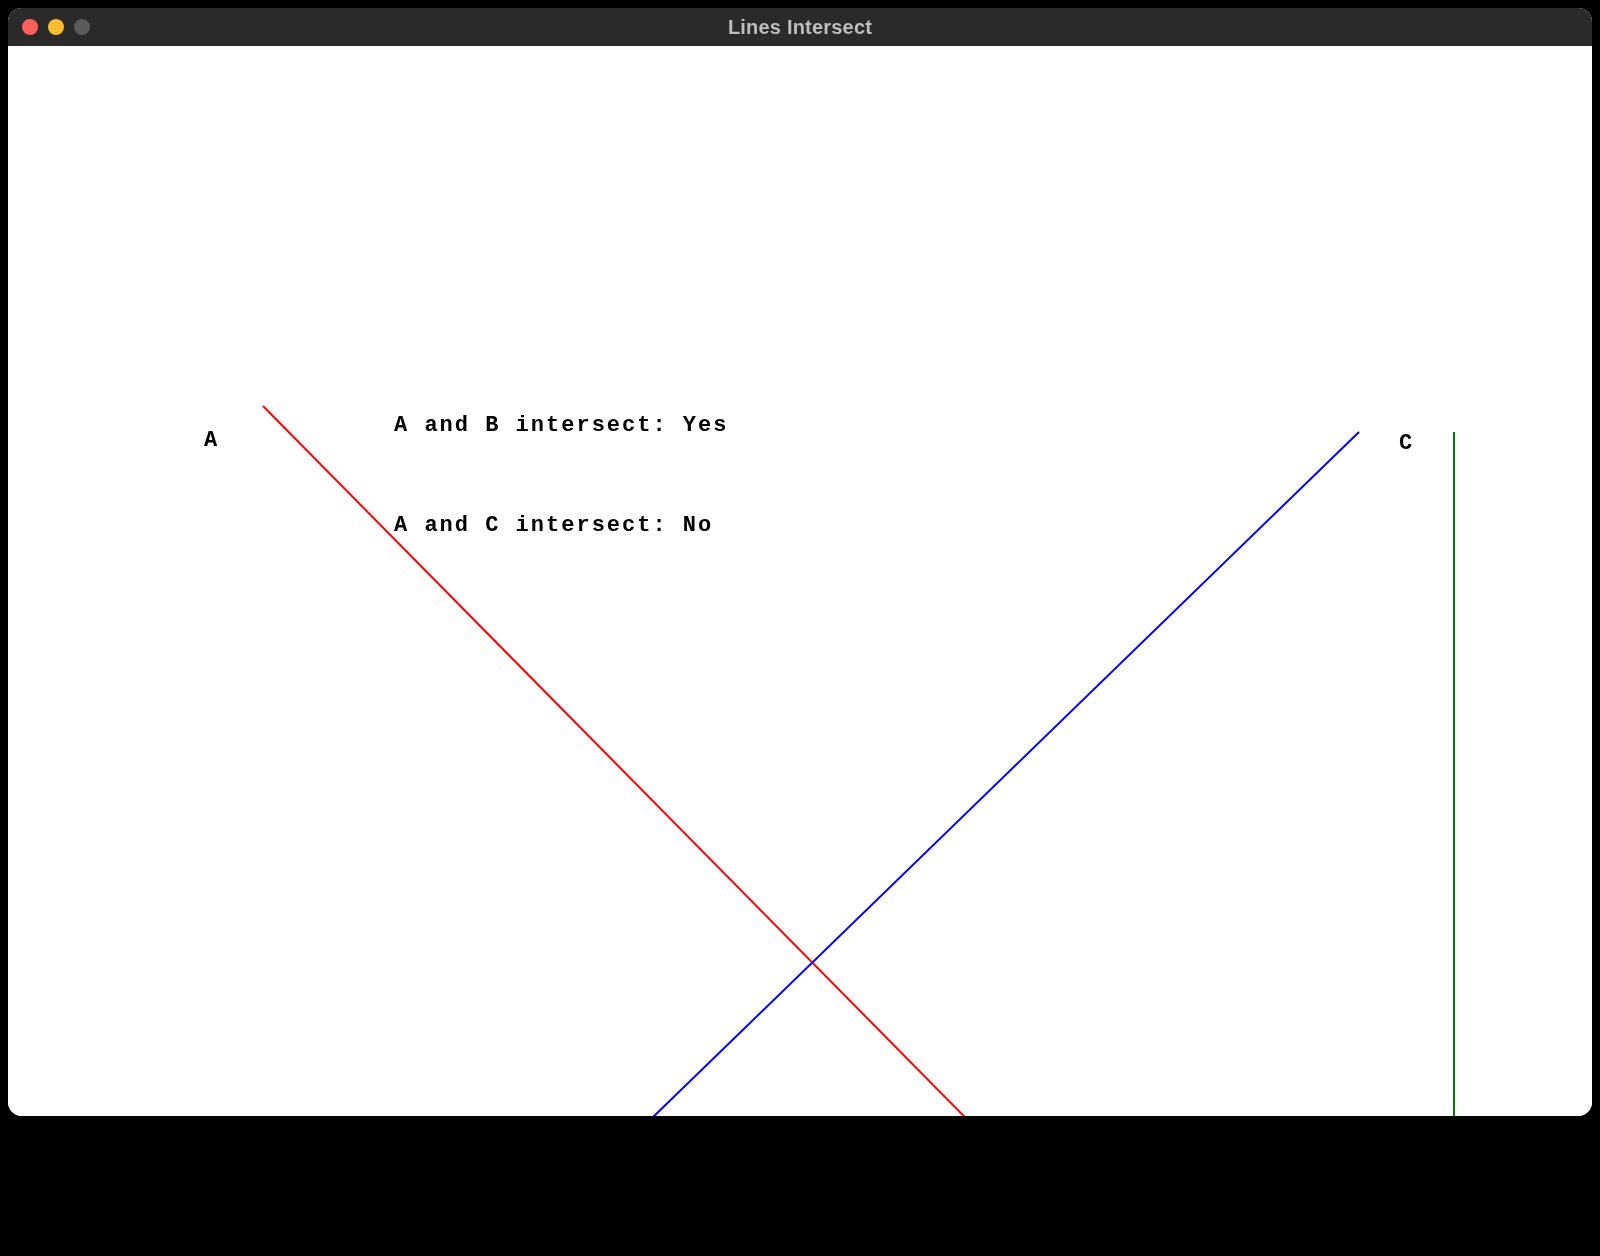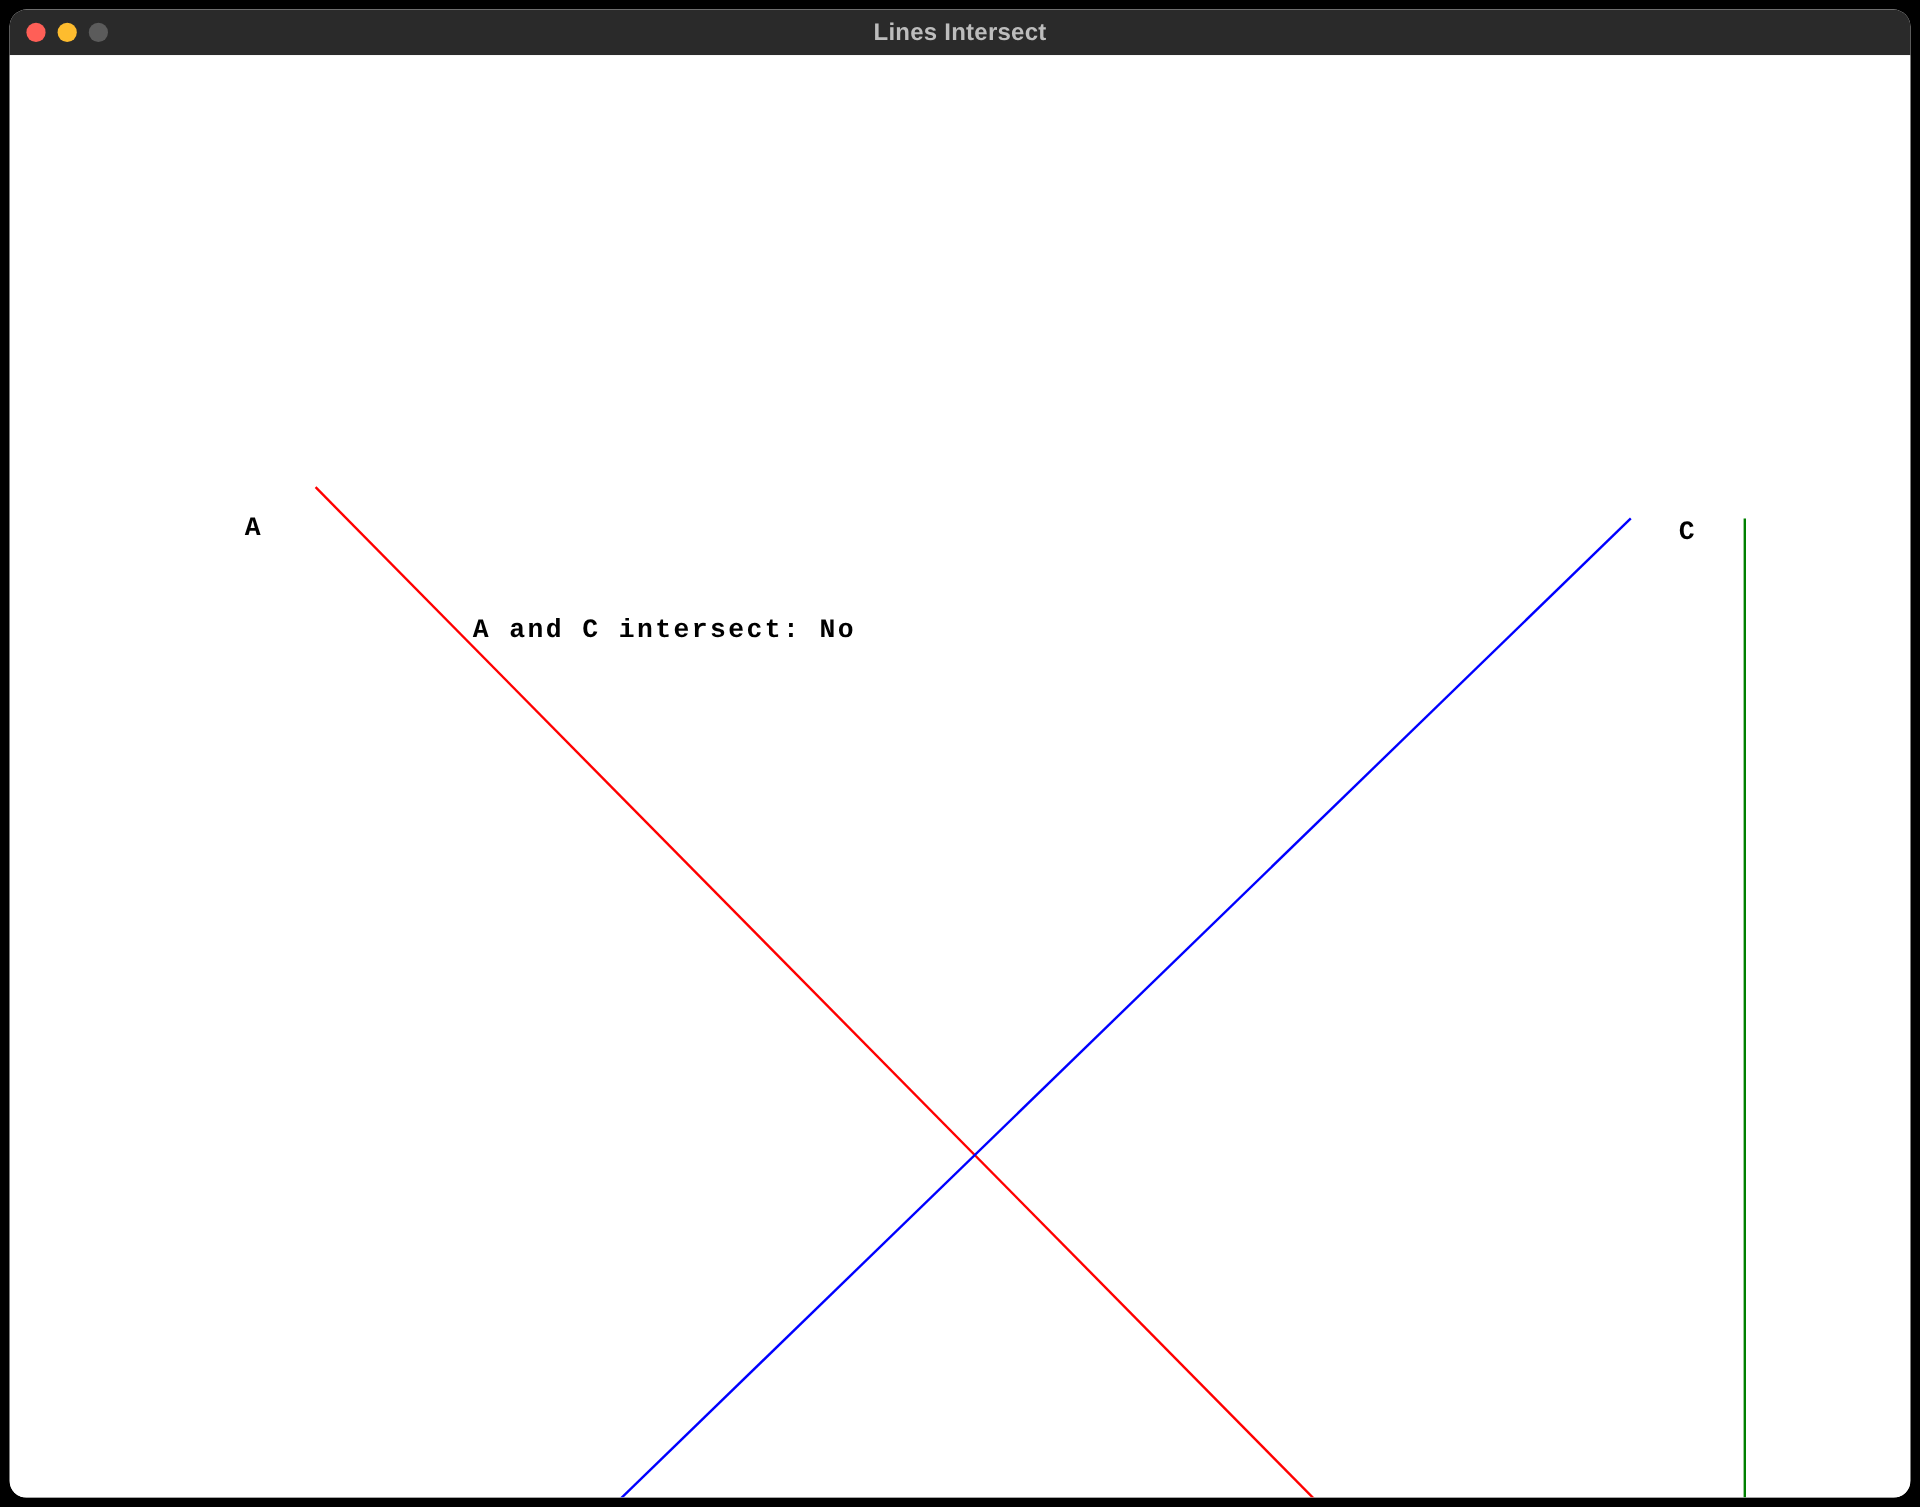--- a/index.html
+++ b/index.html
@@ -2,21 +2,21 @@
 <html><head>
   <meta charset="utf-8">
   <style>
     * { margin: 0; padding: 0; box-sizing: border-box; }
     html, body { width: 1600px; height: 1256px; overflow: hidden; background: #000; }
     body { font-family: -apple-system, Helvetica, Arial, sans-serif; }
 
     .window {
       position: absolute;
       left: 8px; top: 8px;
-      width: 1584px; height: 1240px;
+      width: 1584px; height: 1108px;
       background: #ffffff;
       border-radius: 14px;
       overflow: hidden;
       box-shadow: 0 0 0 1px rgba(0,0,0,.6);
     }
     .titlebar {
       height: 38px;
       background: #2a2a2a;
       display: flex;
       align-items: center;
@@ -78,15 +78,16 @@
     <svg id="svg" width="1584" height="1202">
       <line id="lineA" x1="255" y1="360" x2="1316" y2="1435" stroke="#ff0000"></line>
       <line id="lineB" x1="270" y1="1435" x2="1351" y2="386" stroke="#0000ff"></line>
       <line id="lineC" x1="1446" y1="386" x2="1446" y2="1309" stroke="#008000"></line>
     </svg>
 
     <div id="labA" class="px" style="left: 196px; top: 382px;">A</div>
 
     <div id="labC" class="px" style="left: 1391px; top: 385px;">C</div>
 
+    <div id="stAB" class="px" style="left: 386px; top: 367px;">A and B intersect: Yes</div>
     <div id="stAC" class="px" style="left: 386px; top: 423px; margin-top: 44px;">A and C intersect: No</div>
   </div>
 </div>
 
 </body></html>

